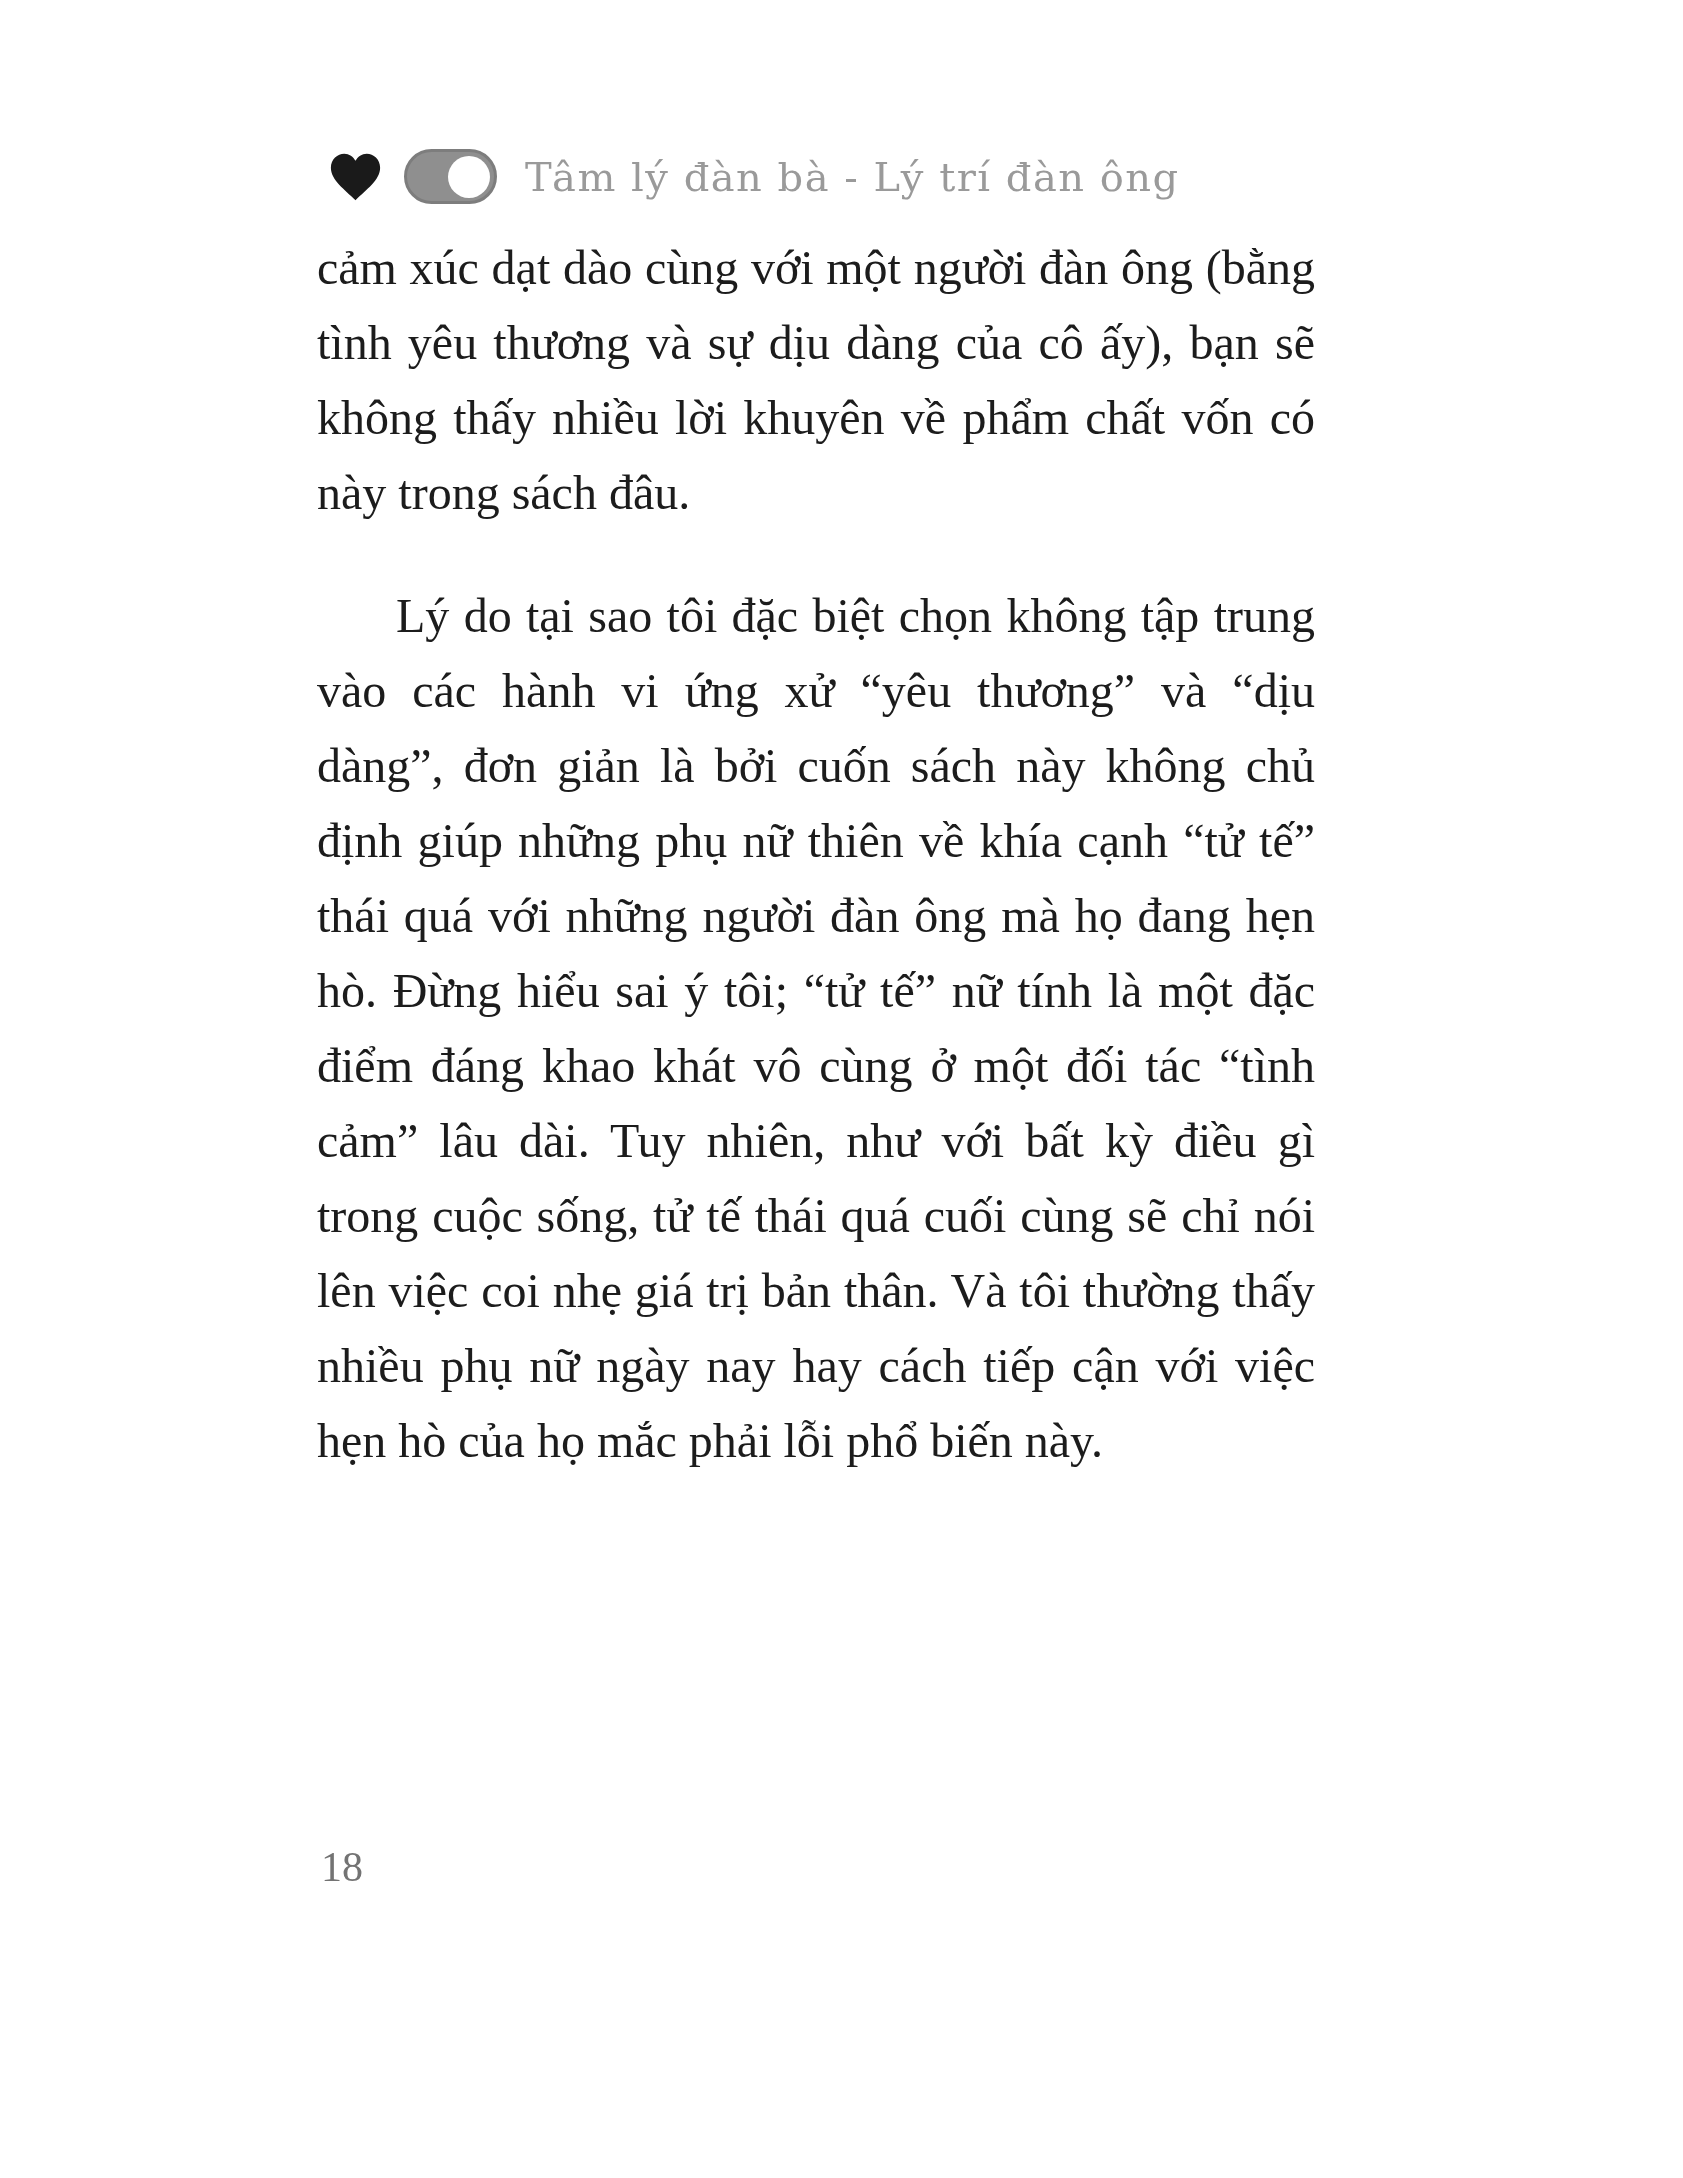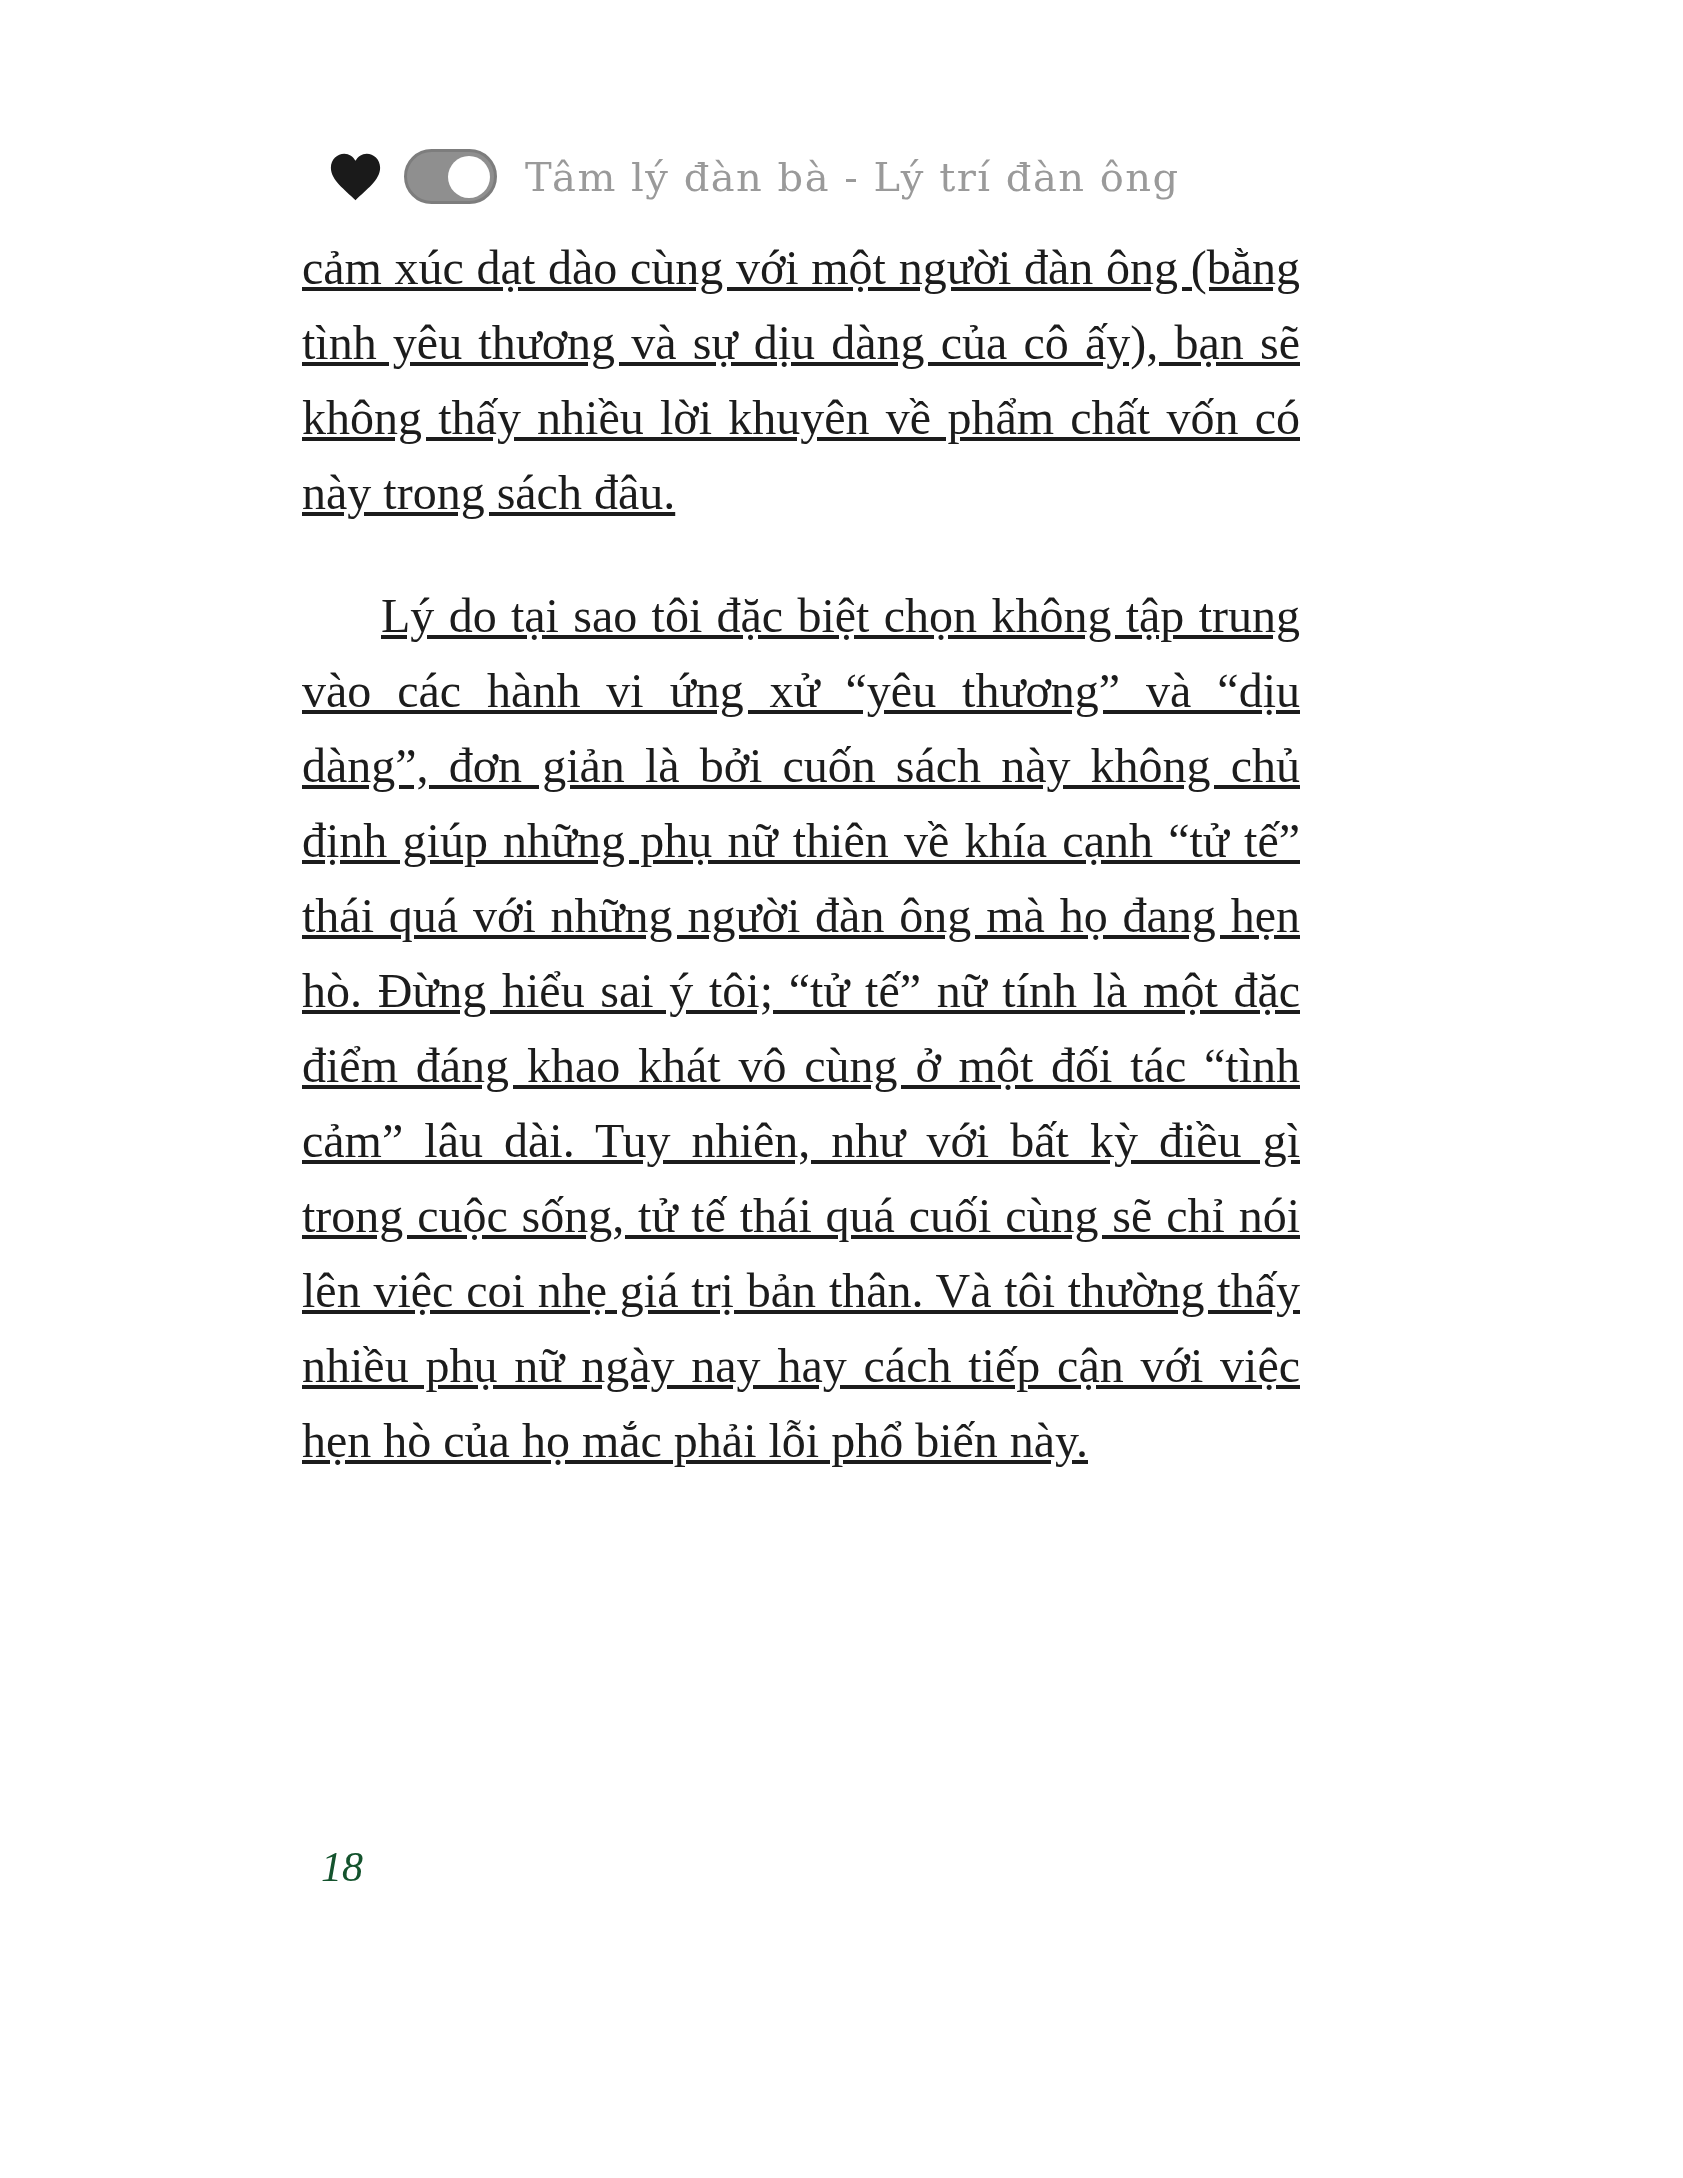--- a/index.html
+++ b/index.html
@@ -51,41 +51,39 @@
   .header-title {
     font-family: "DejaVu Serif", "Liberation Serif", serif;
     font-size: 40px;
     color: #9a9a9a;
     letter-spacing: 1.5px;
     padding-left: 8px;
     white-space: nowrap;
   }
   .body-text {
     position: absolute;
-    left: 302px;
+    left: 317px;
     top: 230px;
     width: 998px;
     font-size: 48px;
     line-height: 75px;
     text-align: justify;
-    text-decoration: underline;
   }
   .para {
     margin: 0 0 48px 0;
   }
   .para.indent {
     text-indent: 79px;
   }
   .page-number {
     position: absolute;
     left: 321px;
     top: 1843px;
     font-size: 42px;
-    color: #14532d;
-    font-style: italic;
+    color: #737373;
   }
 </style>
 </head>
 <body>
 
 <div class="page">
 
   <header class="page-header">
     <span class="heart">
       <svg width="57" height="51" viewBox="0 0 32 29">

